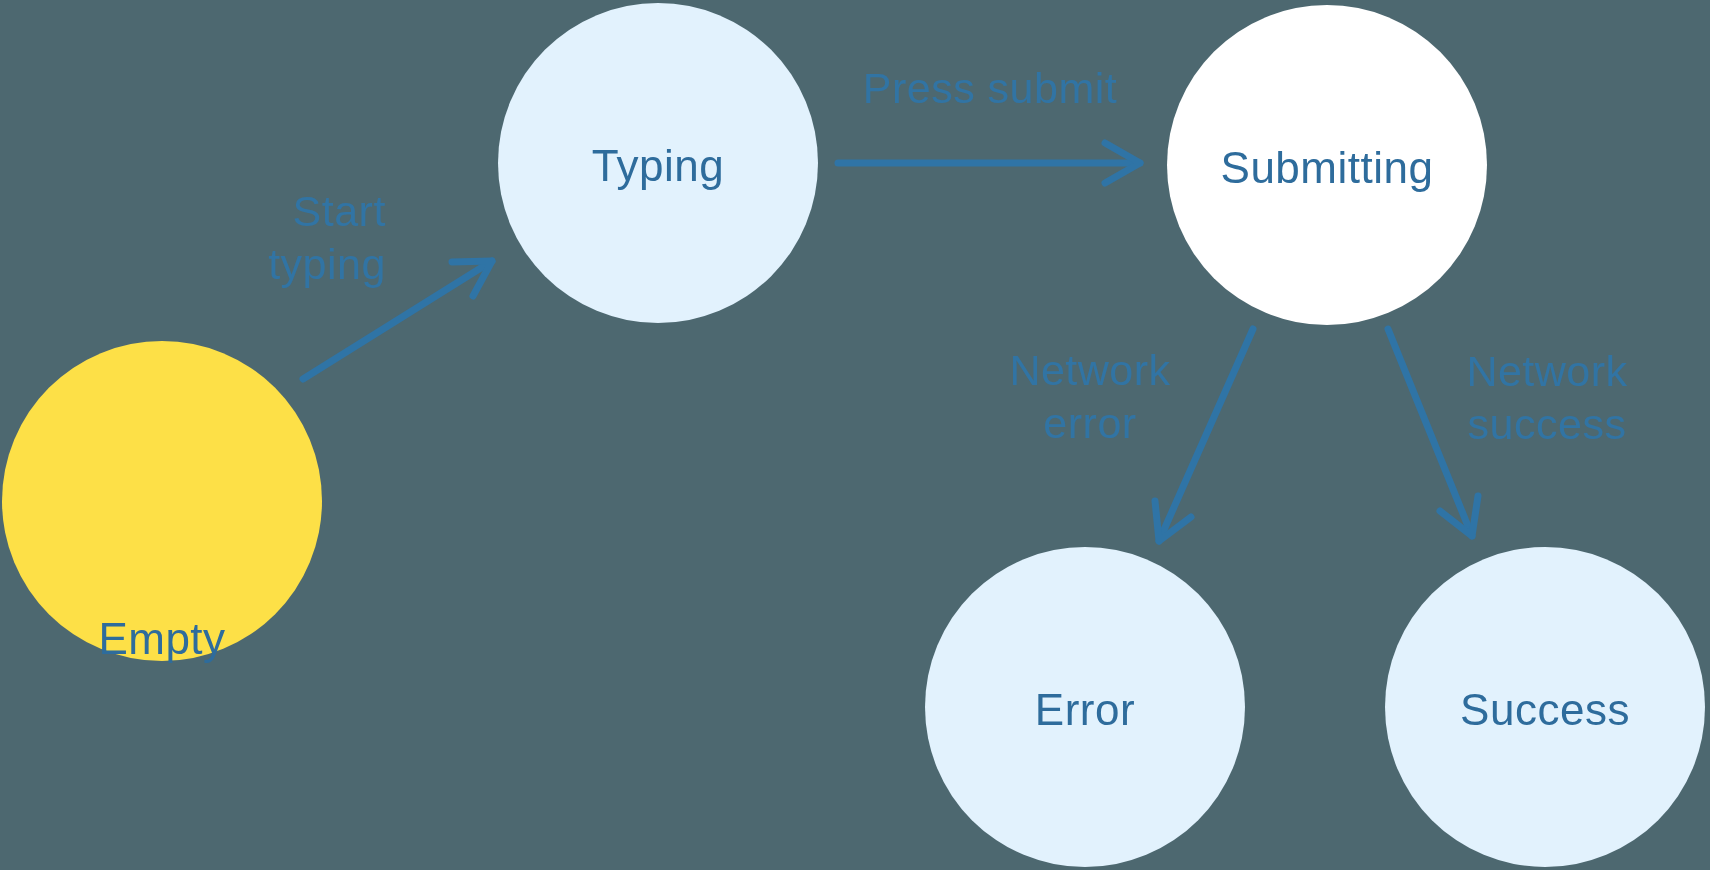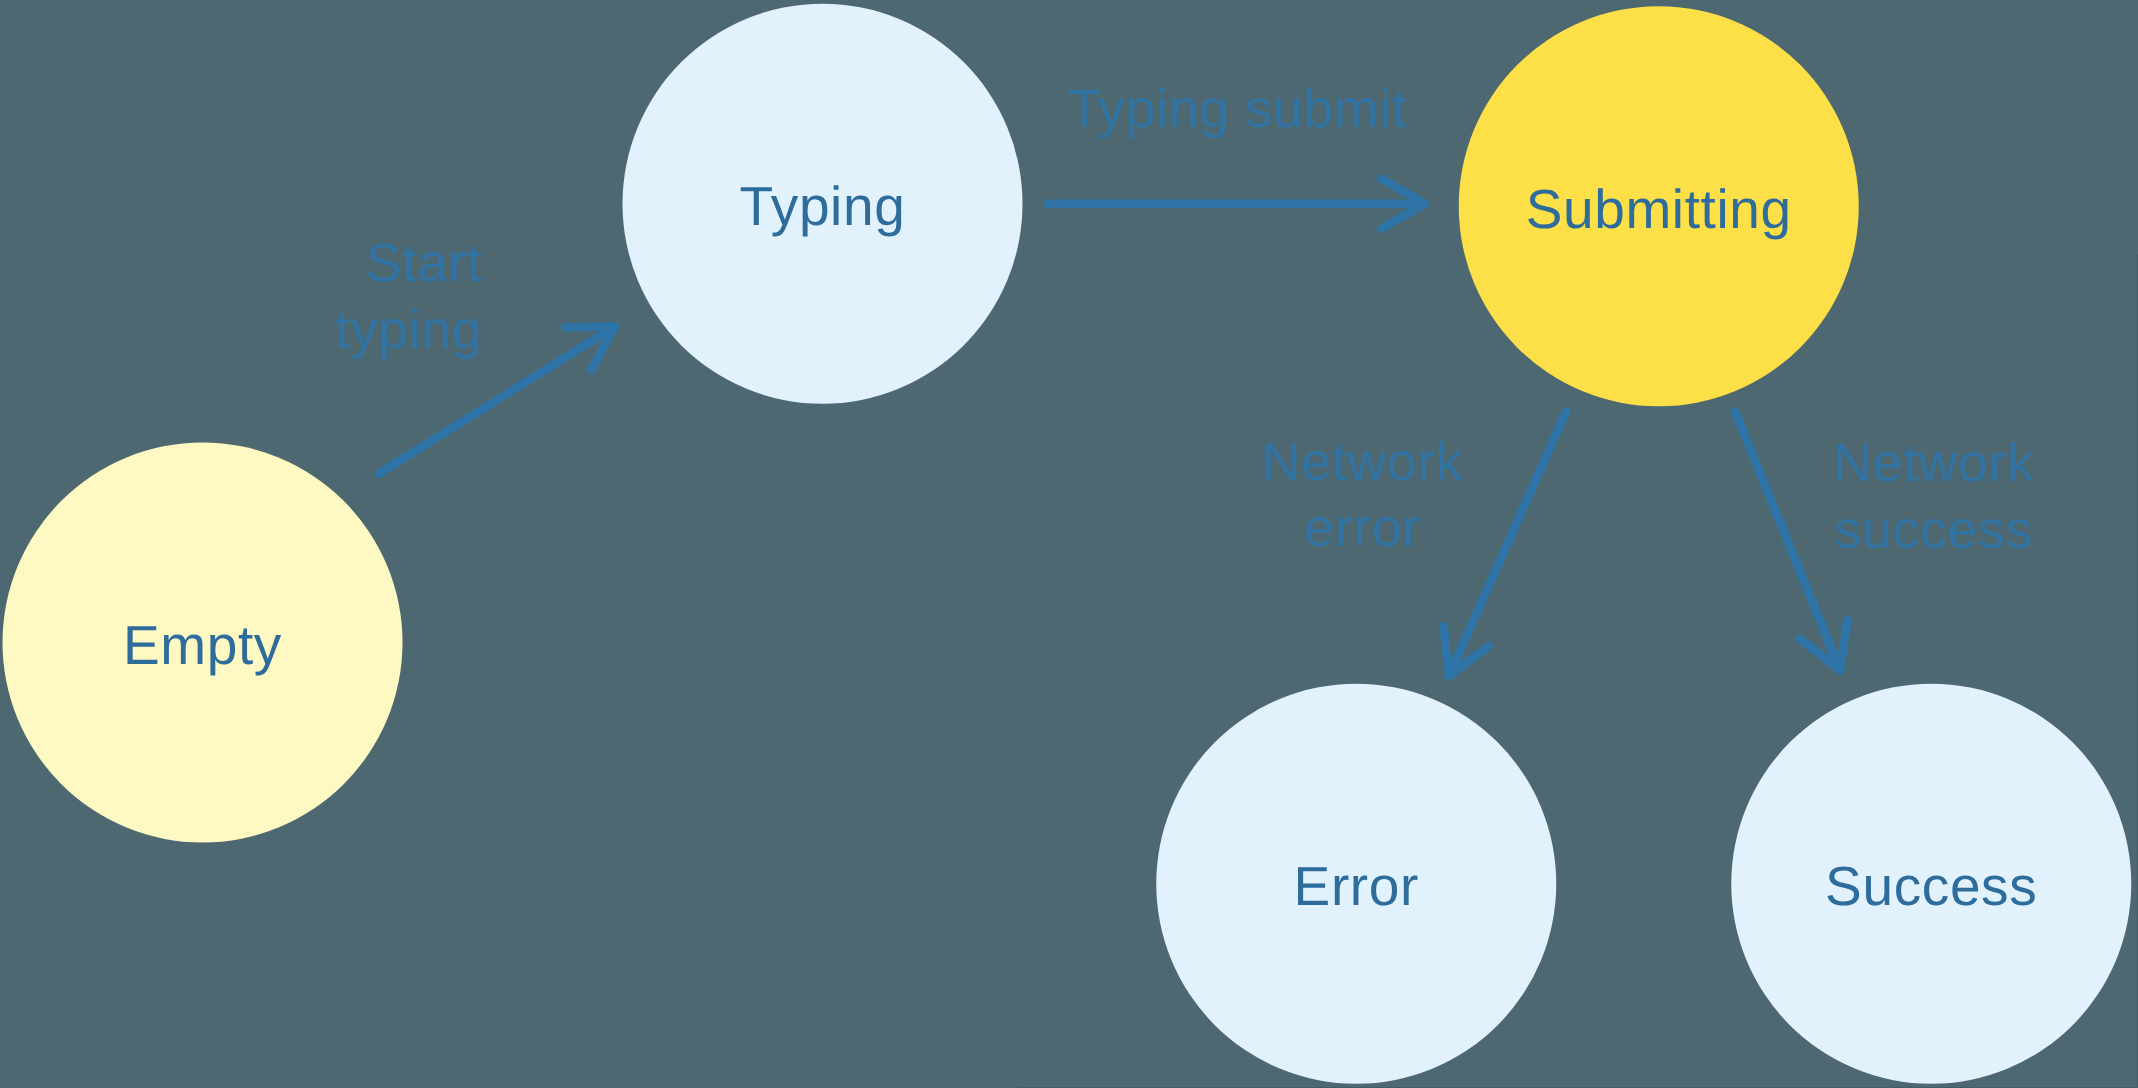--- a/index.html
+++ b/index.html
@@ -59,41 +59,41 @@
   <svg id="edges-svg" viewBox="0 0 1710 870" xmlns="http://www.w3.org/2000/svg">
       <line class="edge-line" x1="303" y1="379" x2="492" y2="261" stroke="#2F74A6"></line>
       <polyline class="edge-head" points="452,262 492,261 473,296" stroke="#2F74A6"></polyline>
       <line class="edge-line" x1="838" y1="163" x2="1140" y2="163" stroke="#2F74A6"></line>
       <polyline class="edge-head" points="1105,143 1140,163 1105,183" stroke="#2F74A6"></polyline>
       <line class="edge-line" x1="1253" y1="329" x2="1159" y2="541" stroke="#2F74A6"></line>
       <polyline class="edge-head" points="1191,517 1159,541 1155,501" stroke="#2F74A6"></polyline>
       <line class="edge-line" x1="1388" y1="329" x2="1472" y2="536" stroke="#2F74A6"></line>
       <polyline class="edge-head" points="1478,496 1472,536 1440,511" stroke="#2F74A6"></polyline>
     </svg>
-<div class="state-node" style="left: 2px; top: 354px; width: 320px; height: 320px; background: #fef9c3;">
+<div class="state-node" style="left: 2px; top: 341px; width: 320px; height: 320px; background: #fde047; align-items: flex-end;">
       <span class="state-label" style="color: rgb(46, 108, 156);">Empty</span>
     </div>
     <div class="state-node" style="left: 498px; top: 3px; width: 320px; height: 320px; background: rgb(226, 242, 253);">
       <span class="state-label" style="color: rgb(46, 108, 156);">Typing</span>
     </div>
-    <div class="state-node" style="left: 1167px; top: 5px; width: 320px; height: 320px; background: #fde047;">
+    <div class="state-node" style="left: 1167px; top: 5px; width: 320px; height: 320px; background: #ffffff;">
       <span class="state-label" style="color: rgb(46, 108, 156);">Submitting</span>
     </div>
     <div class="state-node" style="left: 925px; top: 547px; width: 320px; height: 320px; background: rgb(226, 242, 253);">
       <span class="state-label" style="color: rgb(46, 108, 156);">Error</span>
     </div>
     <div class="state-node" style="left: 1385px; top: 547px; width: 320px; height: 320px; background: rgb(226, 242, 253);">
       <span class="state-label" style="color: rgb(46, 108, 156);">Success</span>
     </div>
     <div class="edge-label" style="left: 327px; top: 238px; color: rgb(49, 116, 164); text-align: right;">
       <div>Start</div>
       <div>typing</div>
     </div>
     <div class="edge-label" style="left: 990px; top: 88px; color: rgb(49, 116, 164);">
-      <div>Typing submit</div>
+      <div>Press submit</div>
     </div>
     <div class="edge-label" style="left: 1090px; top: 397px; color: rgb(49, 116, 164);">
       <div>Network</div>
       <div>error</div>
     </div>
     <div class="edge-label" style="left: 1547px; top: 398px; color: rgb(49, 116, 164);">
       <div>Network</div>
       <div>success</div>
     </div>
   </div>

